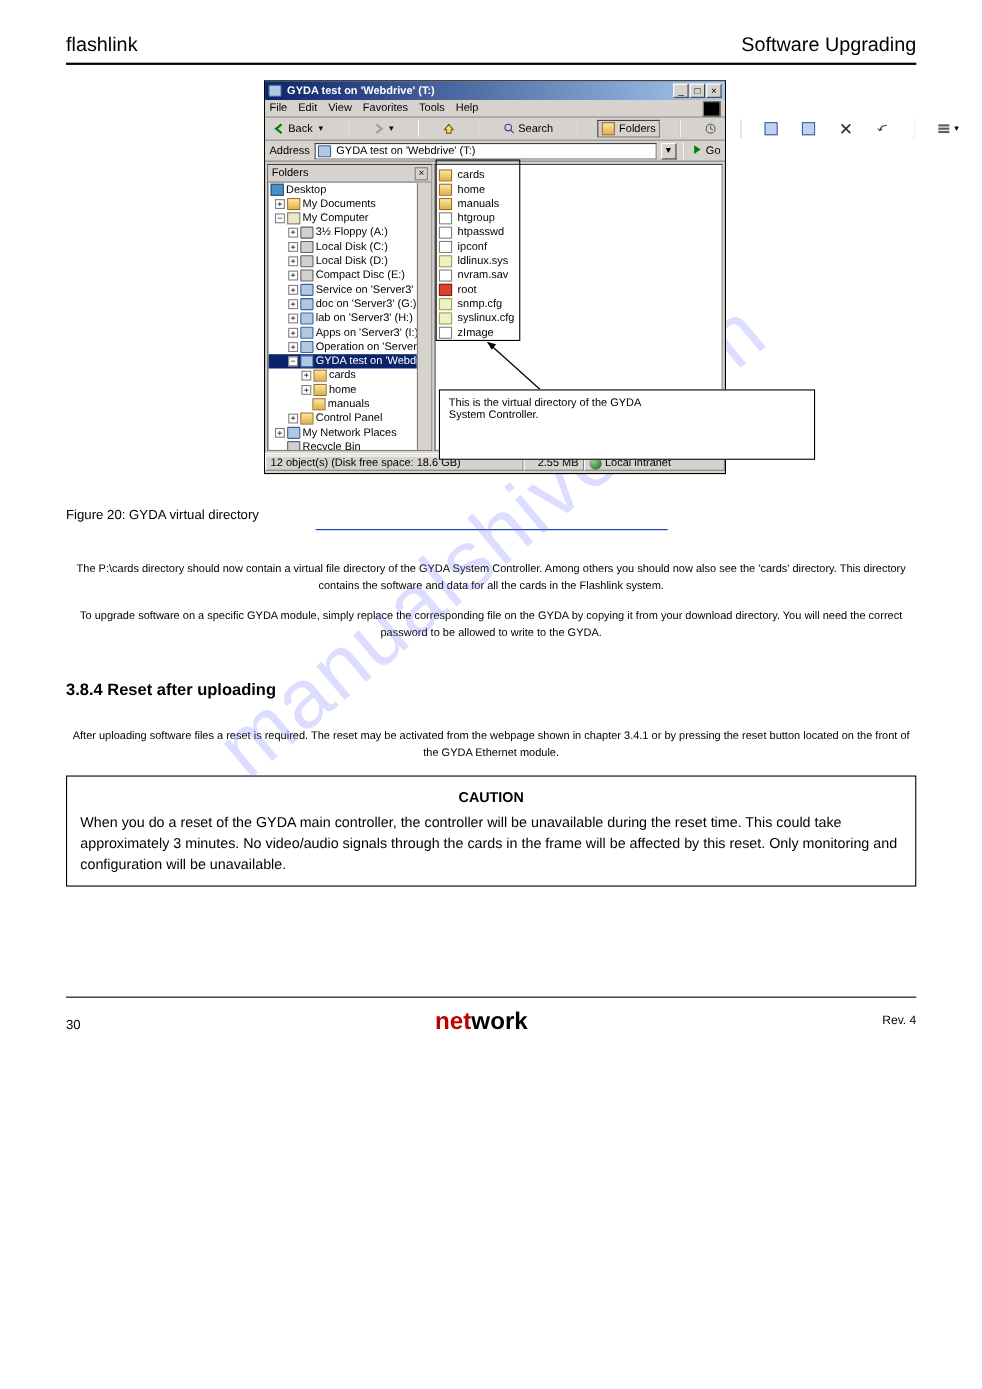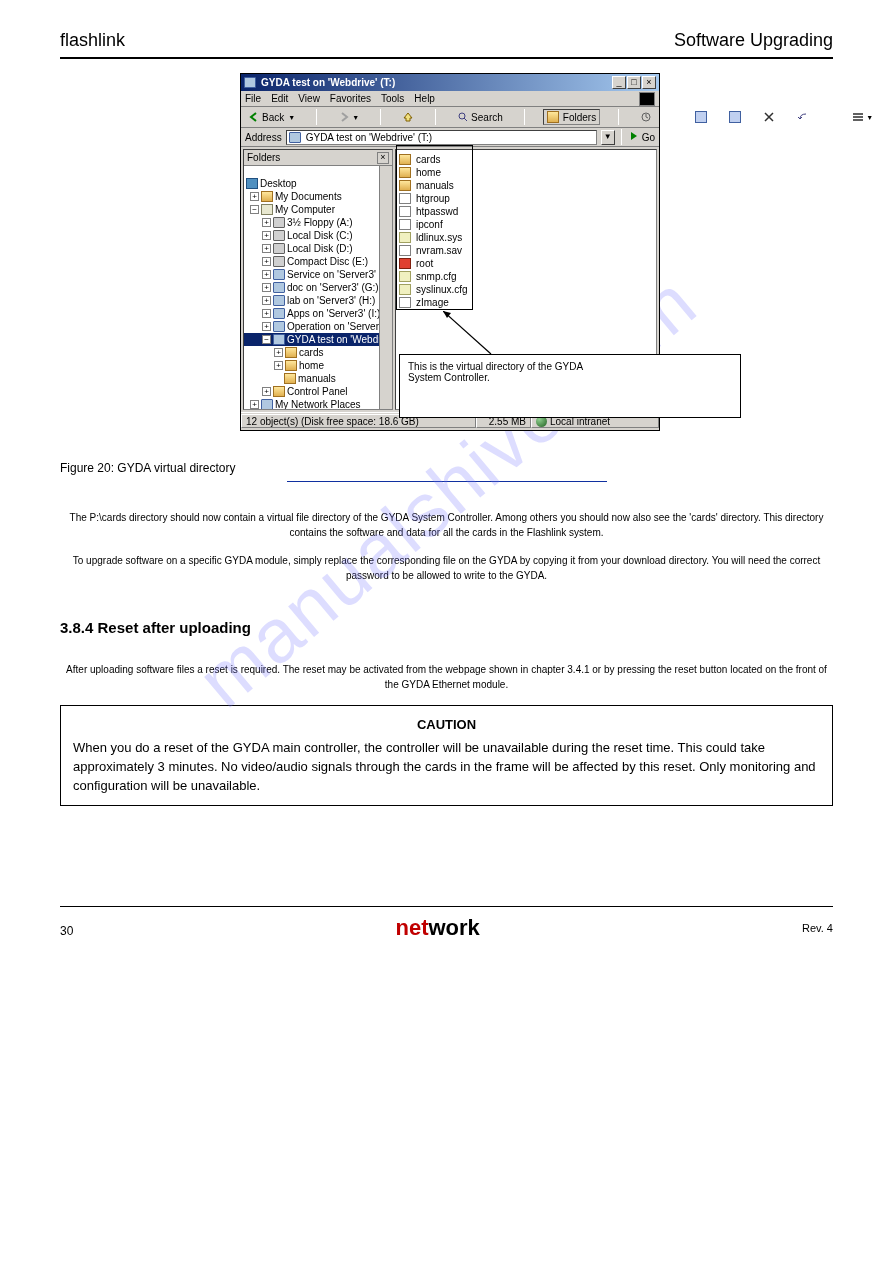--- a/index.html
+++ b/index.html
@@ -24,21 +24,21 @@
   .tbtn .ic { width:12px; height:12px; display:inline-block;}
   .sep { width:1px; height:16px; background:#808080; margin:0 2px; border-right:1px solid #fff;}
   .addressbar { height:19px; background:#d6d3ce; display:flex; align-items:center; padding:0 4px; gap:4px; border-bottom:1px solid #808080;}
   .addr-input { flex:1; height:15px; background:#fff; border:1px solid #808080; border-top-color:#404040; border-left-color:#404040; display:flex; align-items:center; padding:0 2px; font-size:10px; gap:3px;}
   .addr-dd { width:14px; height:15px; background:#d6d3ce; border:1px solid #fff; border-right-color:#404040; border-bottom-color:#404040; text-align:center; font-size:8px; line-height:12px;}
   .gobtn { display:flex; align-items:center; gap:2px; font-size:10px;}
   .panes { display:flex; height:265px;}
   .leftpane { width:150px; background:#fff; border:1px solid #808080; border-top-color:#404040; border-left-color:#404040; margin:2px 1px 2px 2px; display:flex; flex-direction:column;}
   .lphead { height:16px; background:#d6d3ce; display:flex; align-items:center; justify-content:space-between; padding:0 3px; border-bottom:1px solid #808080;}
   .lpclose { width:12px; height:12px; border:1px solid #808080; text-align:center; line-height:9px; font-size:9px;}
-  .tree { flex:1; overflow:hidden; font-size:10px; padding:11px 0;}
+  .tree { flex:1; overflow:hidden; font-size:10px; padding:0 0;}
   .tree-item { display:flex; align-items:center; height:13px; white-space:nowrap; padding-left:2px;}
   .tree-item.sel { background:#0a246a; color:#fff;}
   .exp { width:9px; height:9px; border:1px solid #808080; background:#fff; text-align:center; line-height:7px; font-size:8px; color:#000; margin-right:2px; flex-shrink:0;}
   .spacer { display:inline-block; flex-shrink:0;}
   .fic { width:12px; height:11px; margin-right:2px; flex-shrink:0;}
   .fic.folder { background:linear-gradient(#ffe79c,#e0b050); border:1px solid #a07020;}
   .fic.drive { background:#d0d0d0; border:1px solid #606060; border-radius:1px;}
   .fic.netdrive { background:#b0c8e0; border:1px solid #4060a0; border-radius:1px;}
   .fic.desktop { background:#5090c0; border:1px solid #205080;}
   .fic.mycomp { background:#e8e8d0; border:1px solid #808060;}

